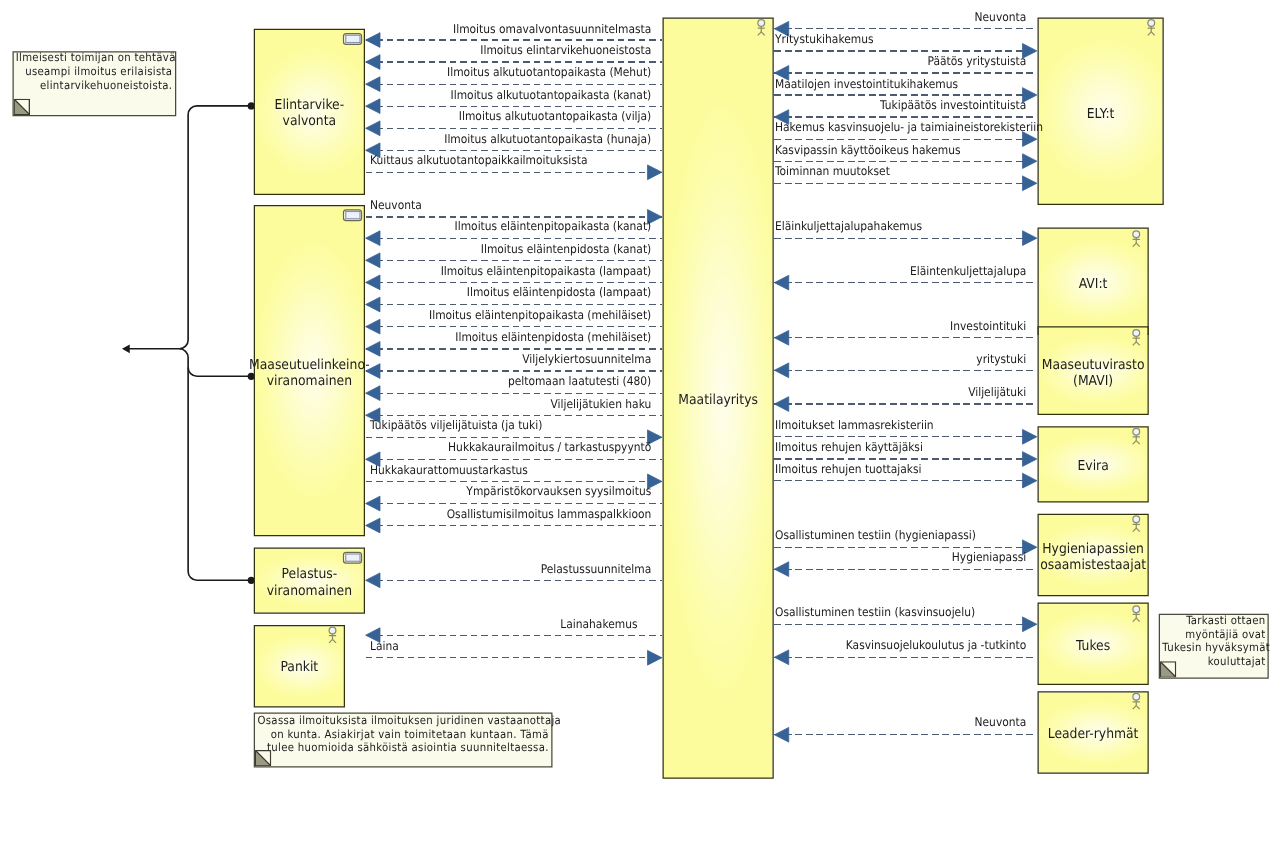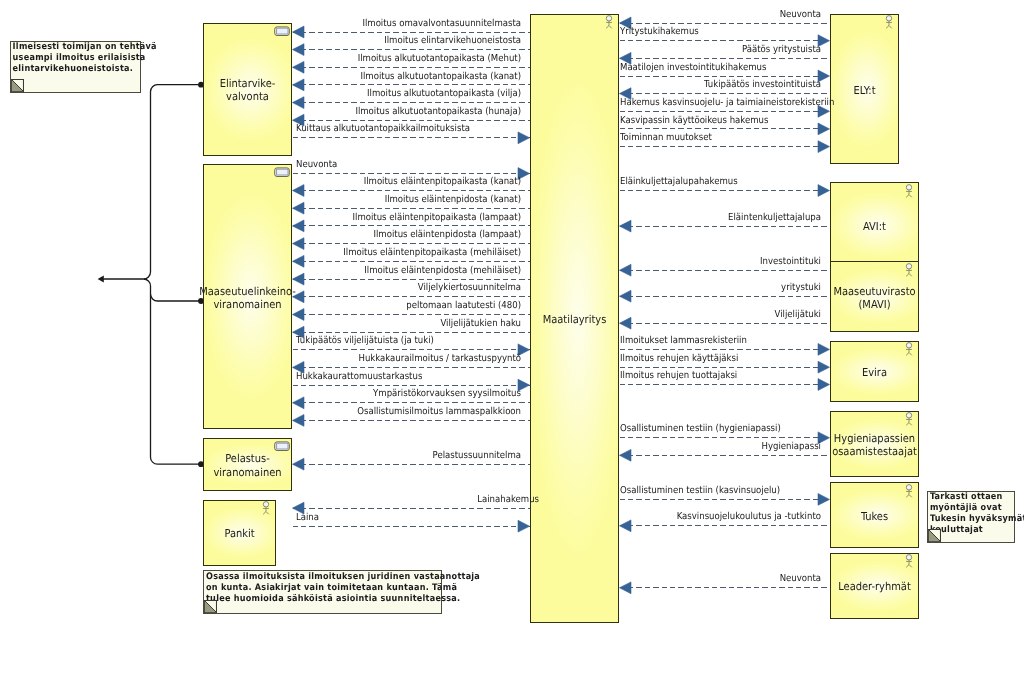--- a/index.html
+++ b/index.html
@@ -12,22 +12,22 @@
 
 .node{position:absolute;box-sizing:border-box;
       border:1px solid #31310c;
       background:radial-gradient(ellipse 55% 40% at 54% 50%, #fefeec 0%, #fdfdcb 42%, #fdfdad 76%, #fcfc9d 100%);
       display:flex;align-items:center;justify-content:center;}
 .node-label{font-family:"DejaVu Sans Condensed","DejaVu Sans",sans-serif;position:relative;top:1.3px;font-size:11px;color:#1c1c1c;line-height:13.4px;text-align:center;
             white-space:pre;letter-spacing:0px;}
 
 .note{position:absolute;box-sizing:border-box;border:1px solid #4a4a3e;
       background:#fbfbec;}
-.note-text{font-family:"DejaVu Sans Condensed","DejaVu Sans",sans-serif;font-size:9px;line-height:11.1px;white-space:nowrap;letter-spacing:0.25px;color:#1c1c1c;text-align:left;
-           padding:0.6px 2px 0 2px;font-weight:bold;}
+.note-text{font-family:"DejaVu Sans Condensed","DejaVu Sans",sans-serif;font-size:9px;line-height:11.1px;white-space:nowrap;letter-spacing:0.25px;color:#1c1c1c;text-align:right;
+           padding:0.6px 2px 0 2px;}
 .note-corner{position:absolute;left:0;bottom:0;width:13px;height:13px;line-height:0;}
 
 .msg-label{position:absolute;font-family:"DejaVu Sans Condensed","DejaVu Sans",sans-serif;font-size:9.5px;color:#1a1a1a;white-space:nowrap;
            line-height:10px;}
 .msg-label.r{text-align:right;}
 
 .icon{position:absolute;line-height:0;}
 .icon.actor{right:5.5px;top:-0.7px;width:8px;height:15px;}
 .icon.comp{right:1px;top:2.3px;width:16px;height:11px;}
 </style>
@@ -172,21 +172,21 @@
 </div>
 <div class="node" style="left:530px;top:14.0px;width:89px;height:609.4px">
   <div class="node-label">Maatilayritys</div>
   <div class="icon actor"><svg width="8" height="15" viewBox="0 0 8 15">
           <circle cx="4" cy="4.3" r="2.7" fill="#eef4fb" stroke="#8c8c6c" stroke-width="1"></circle>
           <path d="M4 7.1 V11.5" fill="none" stroke="#8c8c6c" stroke-width="1"></path>
           <path d="M1.1 8.4 H6.9" fill="none" stroke="#8c8c6c" stroke-width="1"></path>
           <path d="M4 11.5 L1.2 14.3 M4 11.5 L6.8 14.3" fill="none" stroke="#8c8c6c" stroke-width="1"></path>
         </svg></div>
 </div>
-<div class="node" style="left:830px;top:13.8px;width:69px;height:150.3px">
+<div class="node" style="left:830px;top:13.8px;width:101px;height:150.3px">
   <div class="node-label">ELY:t</div>
   <div class="icon actor"><svg width="8" height="15" viewBox="0 0 8 15">
           <circle cx="4" cy="4.3" r="2.7" fill="#eef4fb" stroke="#8c8c6c" stroke-width="1"></circle>
           <path d="M4 7.1 V11.5" fill="none" stroke="#8c8c6c" stroke-width="1"></path>
           <path d="M1.1 8.4 H6.9" fill="none" stroke="#8c8c6c" stroke-width="1"></path>
           <path d="M4 11.5 L1.2 14.3 M4 11.5 L6.8 14.3" fill="none" stroke="#8c8c6c" stroke-width="1"></path>
         </svg></div>
 </div>
 <div class="node" style="left:830px;top:182.3px;width:89px;height:86px">
   <div class="node-label">AVI:t</div>
@@ -297,21 +297,21 @@
 <div class="msg-label r" style="top:265.70000000000005px;right:503.0px">Ilmoitus eläintenpidosta (mehiläiset)</div>
 <div class="msg-label r" style="top:283.40000000000003px;right:503.0px">Viljelykiertosuunnitelma</div>
 <div class="msg-label r" style="top:301.1px;right:503.0px">peltomaan laatutesti (480)</div>
 <div class="msg-label r" style="top:318.8px;right:503.0px">Viljelijätukien haku</div>
 <div class="msg-label" style="top:336.40000000000003px;left:296.0px">Tukipäätös viljelijätuista (ja tuki)</div>
 <div class="msg-label r" style="top:354.0px;right:503.0px">Hukkakaurailmoitus / tarkastuspyyntö</div>
 <div class="msg-label" style="top:371.70000000000005px;left:296.0px">Hukkakaurattomuustarkastus</div>
 <div class="msg-label r" style="top:389.40000000000003px;right:503.0px">Ympäristökorvauksen syysilmoitus</div>
 <div class="msg-label r" style="top:407.0px;right:503.0px">Osallistumisilmoitus lammaspalkkioon</div>
 <div class="msg-label r" style="top:450.8px;right:503.0px">Pelastussuunnitelma</div>
-<div class="msg-label r" style="top:494.70000000000005px;right:485px">Lainahakemus</div>
+<div class="msg-label r" style="top:494.70000000000005px;right:514px">Lainahakemus</div>
 <div class="msg-label" style="top:512.8000000000001px;left:296.0px">Laina</div>
 <div class="msg-label r" style="top:9.6px;right:203.0px">Neuvonta</div>
 <div class="msg-label" style="top:27.300000000000004px;left:620.0px">Yritystukihakemus</div>
 <div class="msg-label r" style="top:44.9px;right:203.0px">Päätös yritystuista</div>
 <div class="msg-label" style="top:62.6px;left:620.0px">Maatilojen investointitukihakemus</div>
 <div class="msg-label r" style="top:80.19999999999999px;right:203.0px">Tukipäätös investointituista</div>
 <div class="msg-label" style="top:97.89999999999999px;left:620.0px">Hakemus kasvinsuojelu- ja taimiaineistorekisteriin</div>
 <div class="msg-label" style="top:115.5px;left:620.0px">Kasvipassin käyttöoikeus hakemus</div>
 <div class="msg-label" style="top:133.2px;left:620.0px">Toiminnan muutokset</div>
 <div class="msg-label" style="top:177.1px;left:620.0px">Eläinkuljettajalupahakemus</div>

